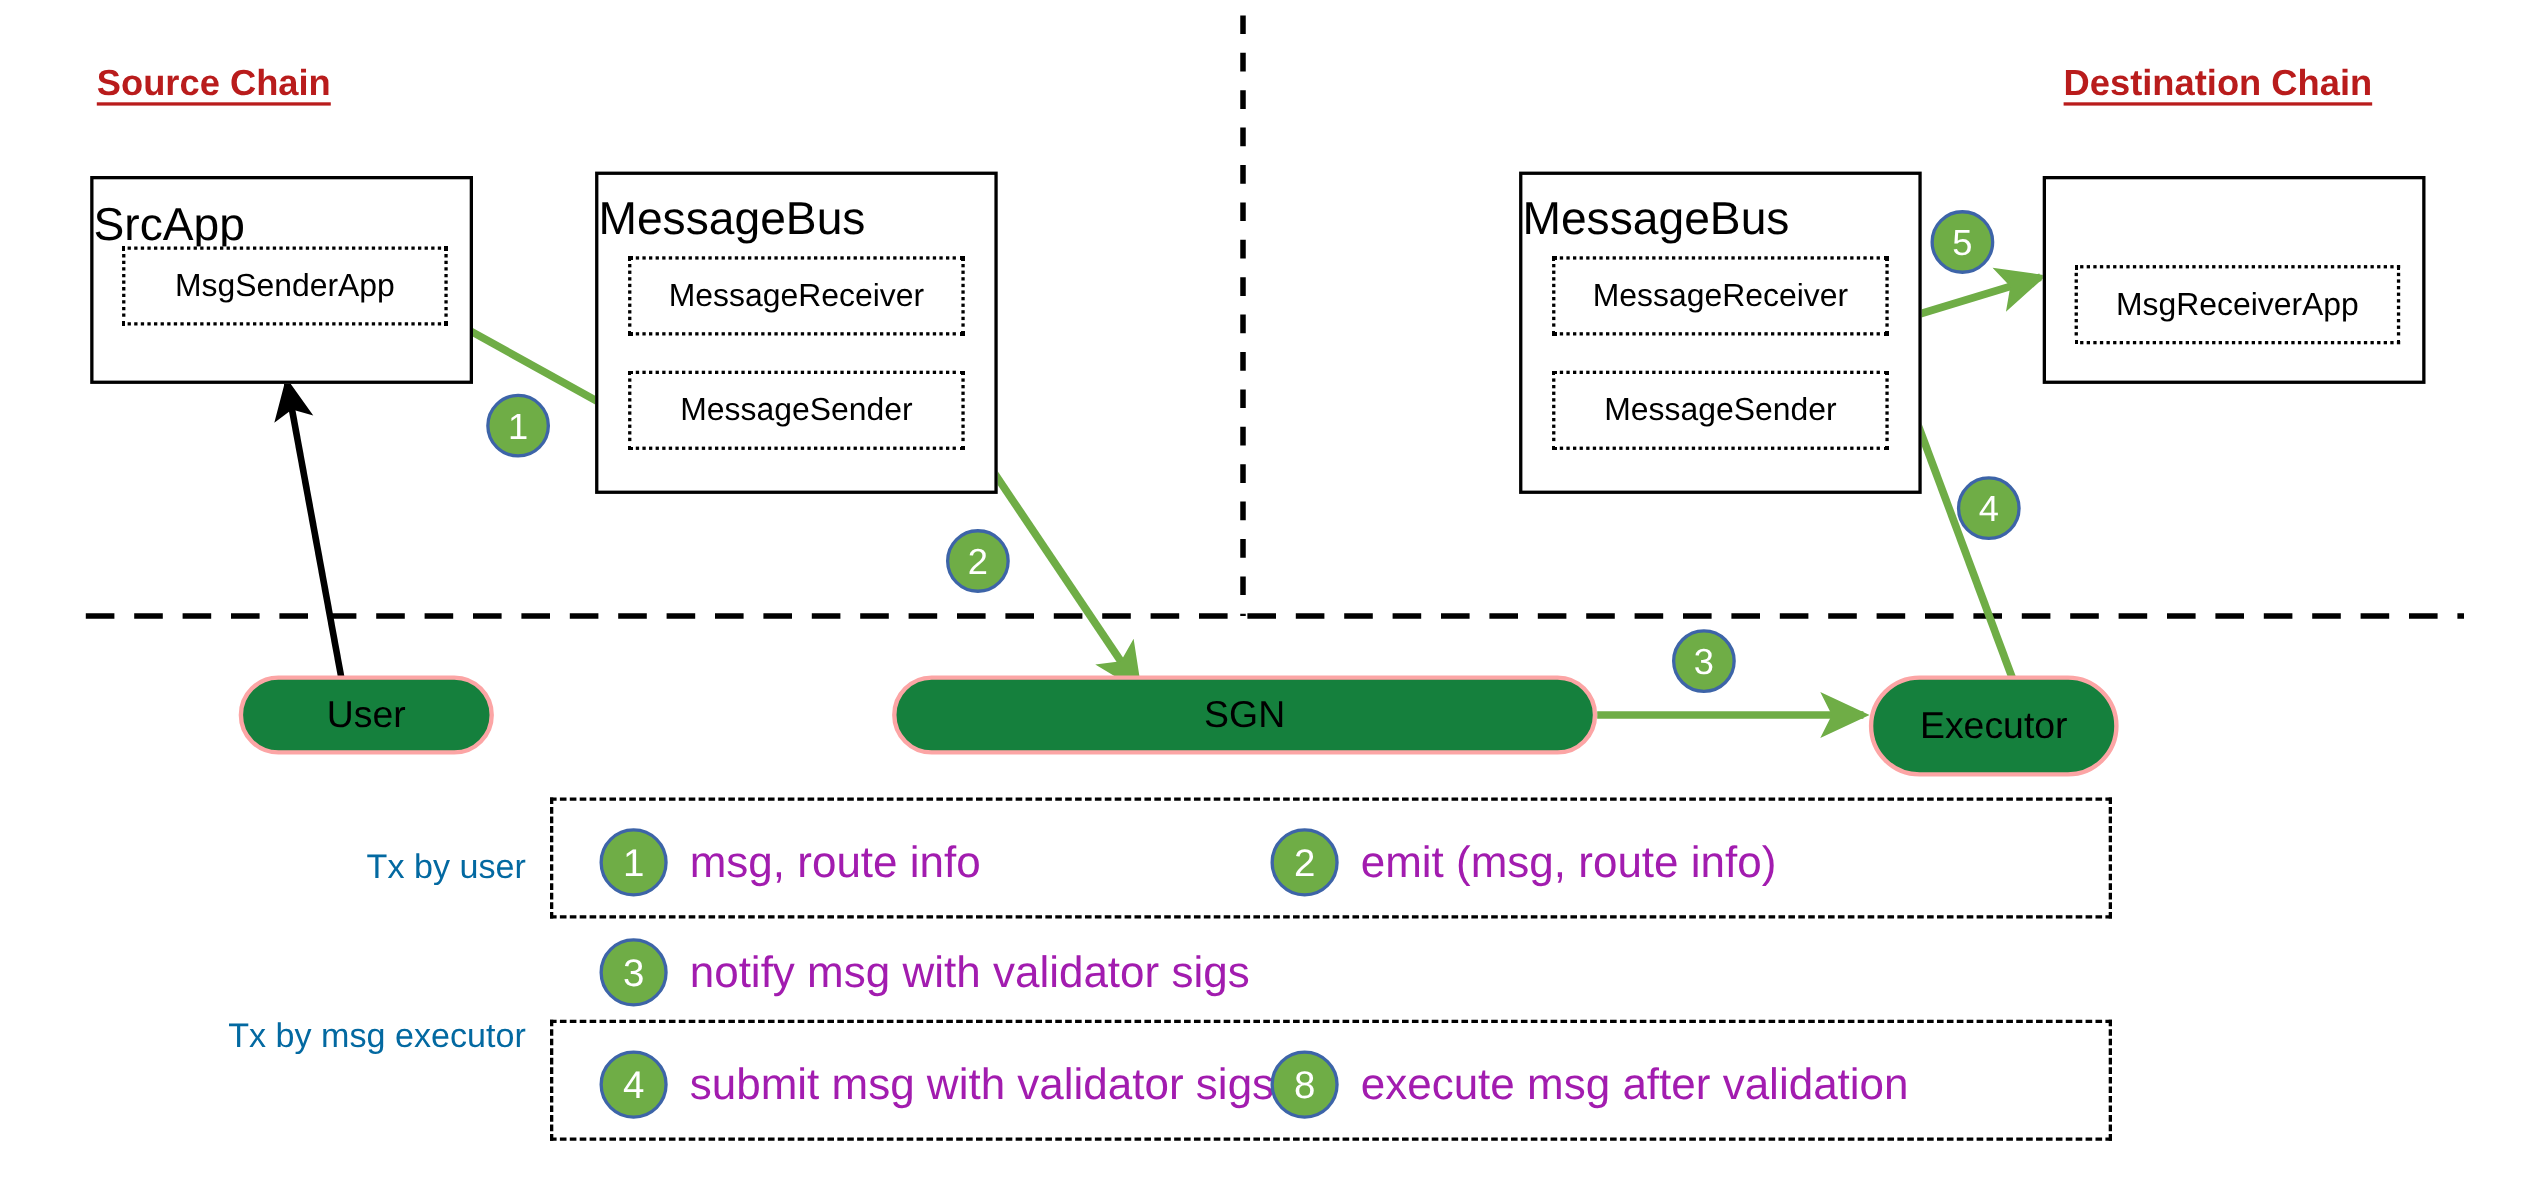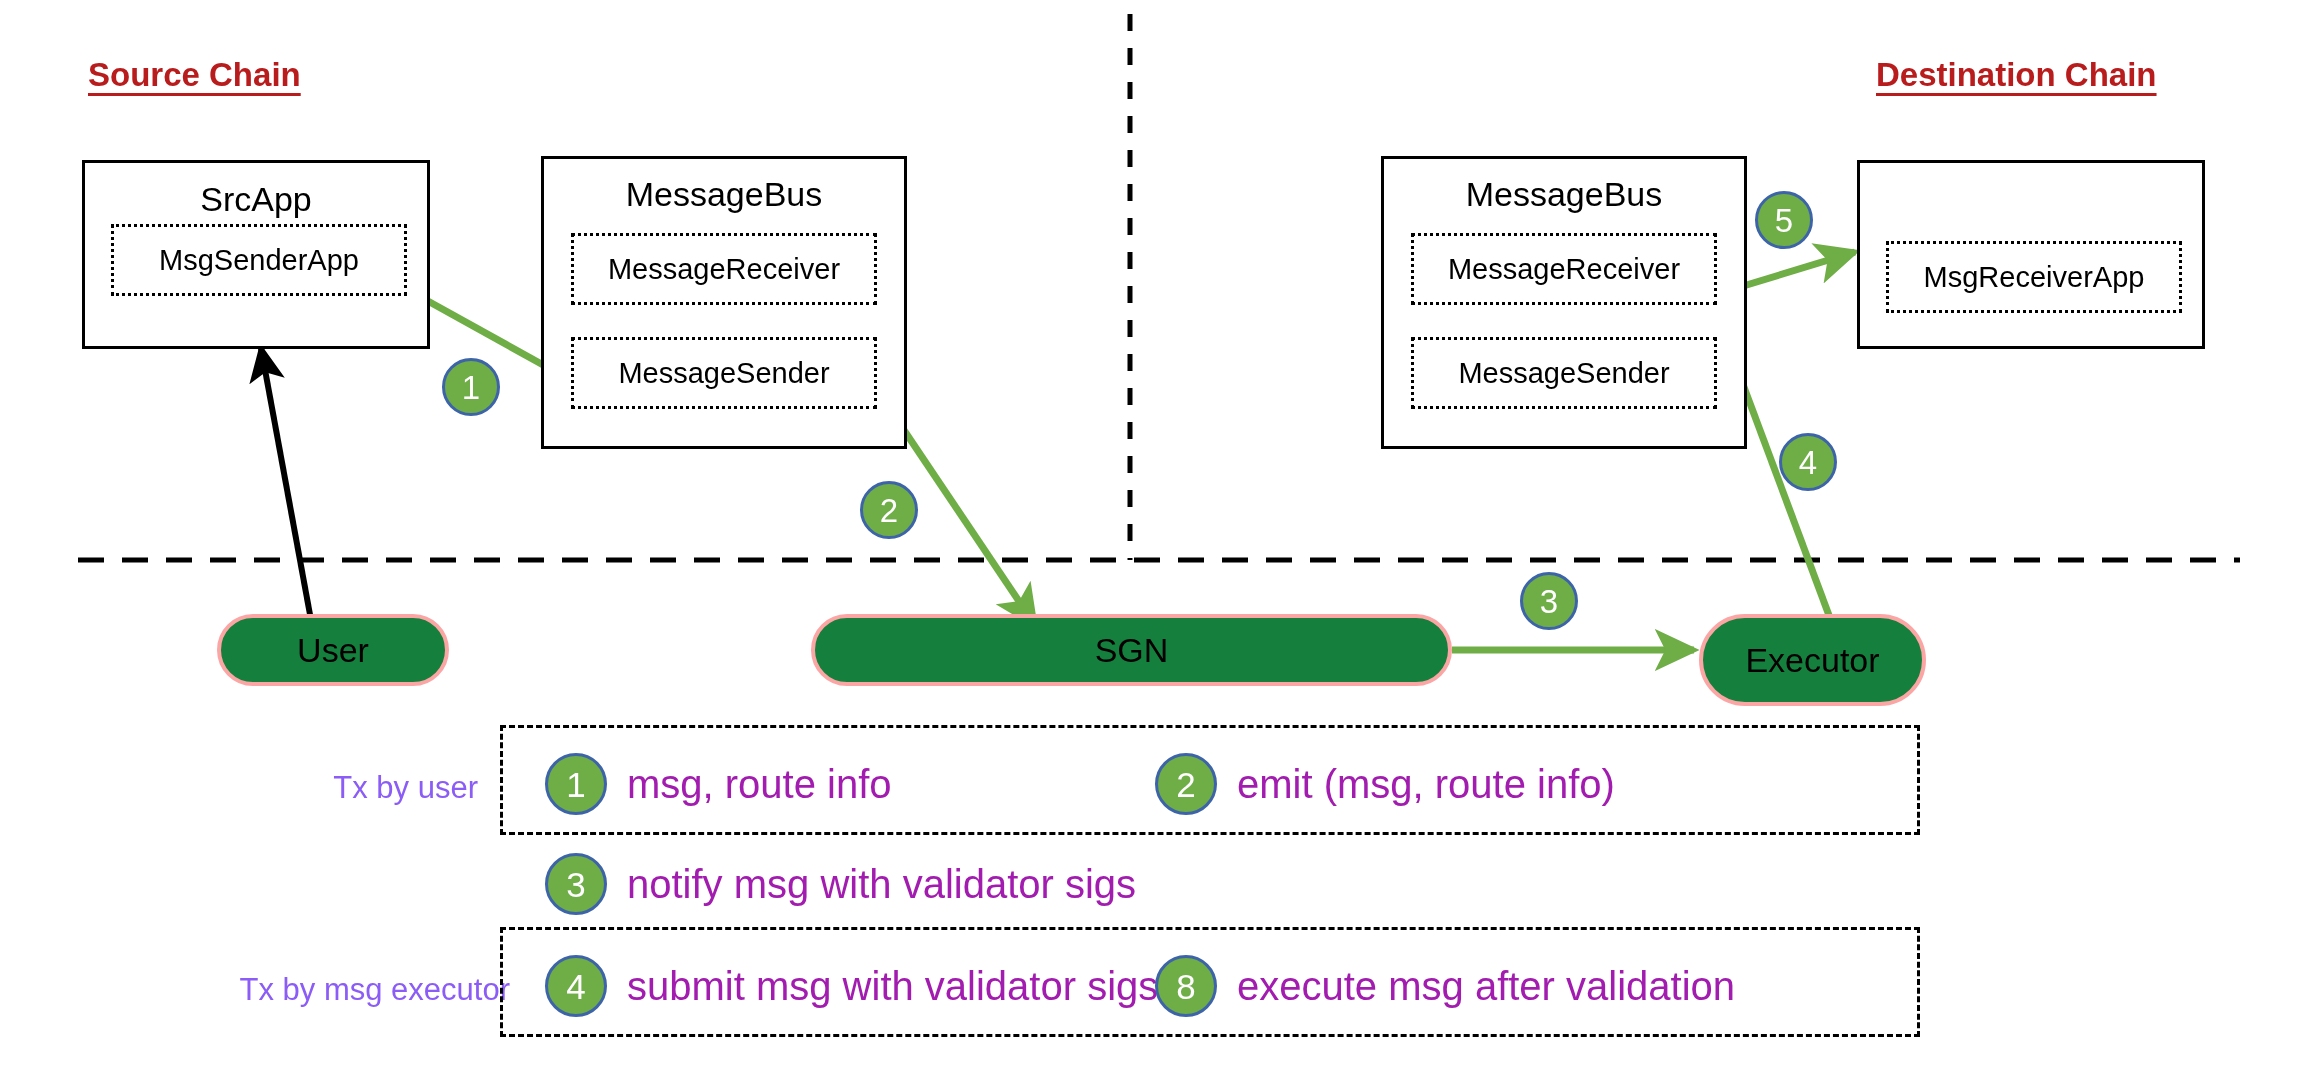--- a/index.html
+++ b/index.html
@@ -14,22 +14,22 @@
   .chain-title{
     position:absolute;font-weight:bold;font-size:33px;color:#b91c1c;
     text-decoration:underline;text-underline-offset:7px;
     text-decoration-thickness:3px;white-space:nowrap;
   }
 
   .node-box{
     position:absolute;border:3px solid #000;background:#fff;box-sizing:border-box;
   }
   .node-title{
-    position:absolute;left:0;right:0;text-align:center;
-    font-size:34px;color:#000;white-space:nowrap;
+    position:absolute;left:0;right:0;text-align:left;
+    font-size:42px;color:#000;white-space:nowrap;
   }
   .inner-box{
     position:absolute;border:3px dotted #000;background:#fff;box-sizing:border-box;
     display:flex;align-items:center;justify-content:center;
     font-size:29px;color:#000;white-space:nowrap;
   }
 
   .pill{
     position:absolute;border:4px solid #fca5a5;background:#15803d;box-sizing:border-box;
     border-radius:90px;display:flex;align-items:center;justify-content:center;
@@ -46,21 +46,21 @@
   .badge.big{width:58px;height:58px;}
   .badge.lg{width:62px;height:62px;font-size:35px;}
 
   .legend-box{
     position:absolute;box-sizing:border-box;
     border:3px dashed #000;
     border-style:dashed;
     background:transparent;
   }
   .legend-label{
-    position:absolute;font-size:31px;color:#8b5cf6;white-space:nowrap;text-align:right;
+    position:absolute;font-size:31px;color:#0369a1;white-space:nowrap;text-align:right;
   }
   .legend-item{position:absolute;display:flex;align-items:center;gap:20px;}
   .legend-text{font-size:40px;color:#a21caf;white-space:nowrap;}
 </style>
 </head>
 <body>
 
 <div id="stage">
 
   <svg class="layer" viewBox="0 0 2304 1078">
@@ -136,21 +136,21 @@
   <div class="legend-item" style="left:1155px;top:753px;">
     <span class="badge lg" style="position:relative;">2</span>
     <span class="legend-text">emit (msg, route info)</span>
   </div>
 
   <div class="legend-item" style="left:545px;top:853px;">
     <span class="badge lg" style="position:relative;">3</span>
     <span class="legend-text">notify msg with validator sigs</span>
   </div>
 
-  <div class="legend-label" style="left:0px;top:972px;width:478px;padding-left:32px;">Tx by msg executor</div>
+  <div class="legend-label" style="left:0px;top:924px;width:478px;">Tx by msg executor</div>
 
   <div class="legend-box" style="left:500px;top:927px;width:1420px;height:110px;"></div>
 
   <div class="legend-item" style="left:545px;top:955px;">
     <span class="badge lg" style="position:relative;">4</span>
     <span class="legend-text">submit msg with validator sigs</span>
   </div>
 
   <div class="legend-item" style="left:1155px;top:955px;">
     <span class="badge lg" style="position:relative;">8</span>

